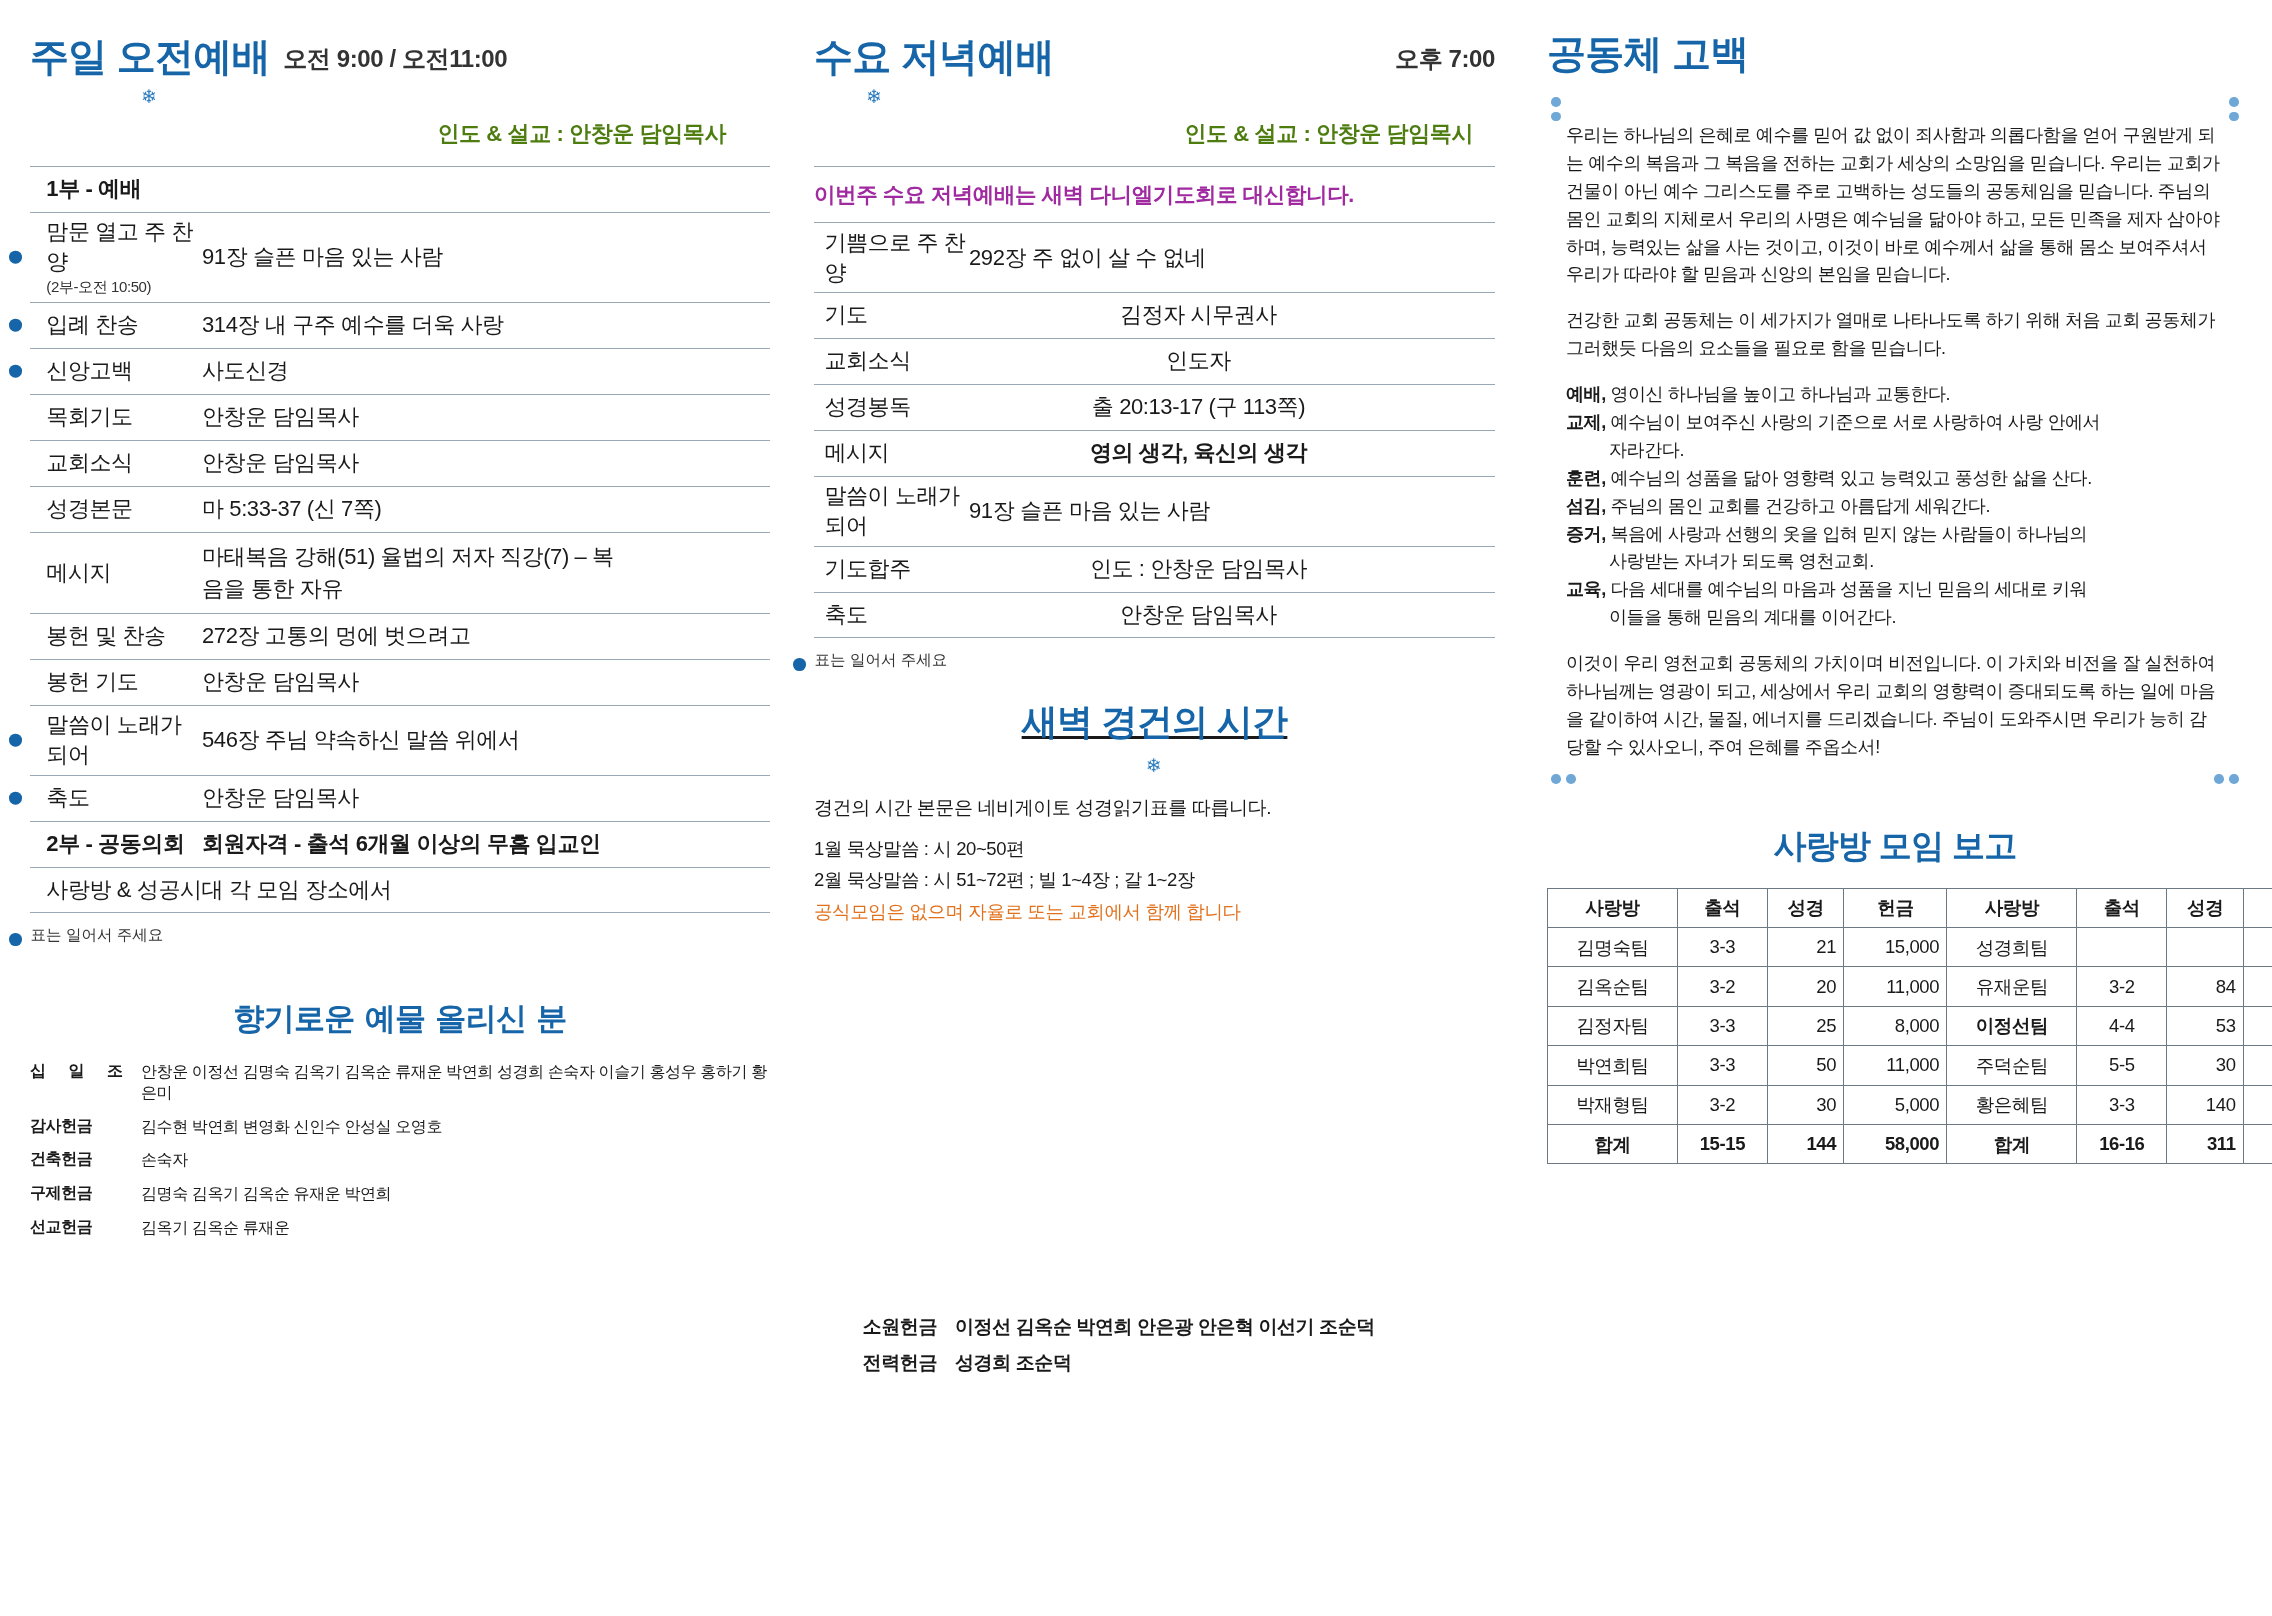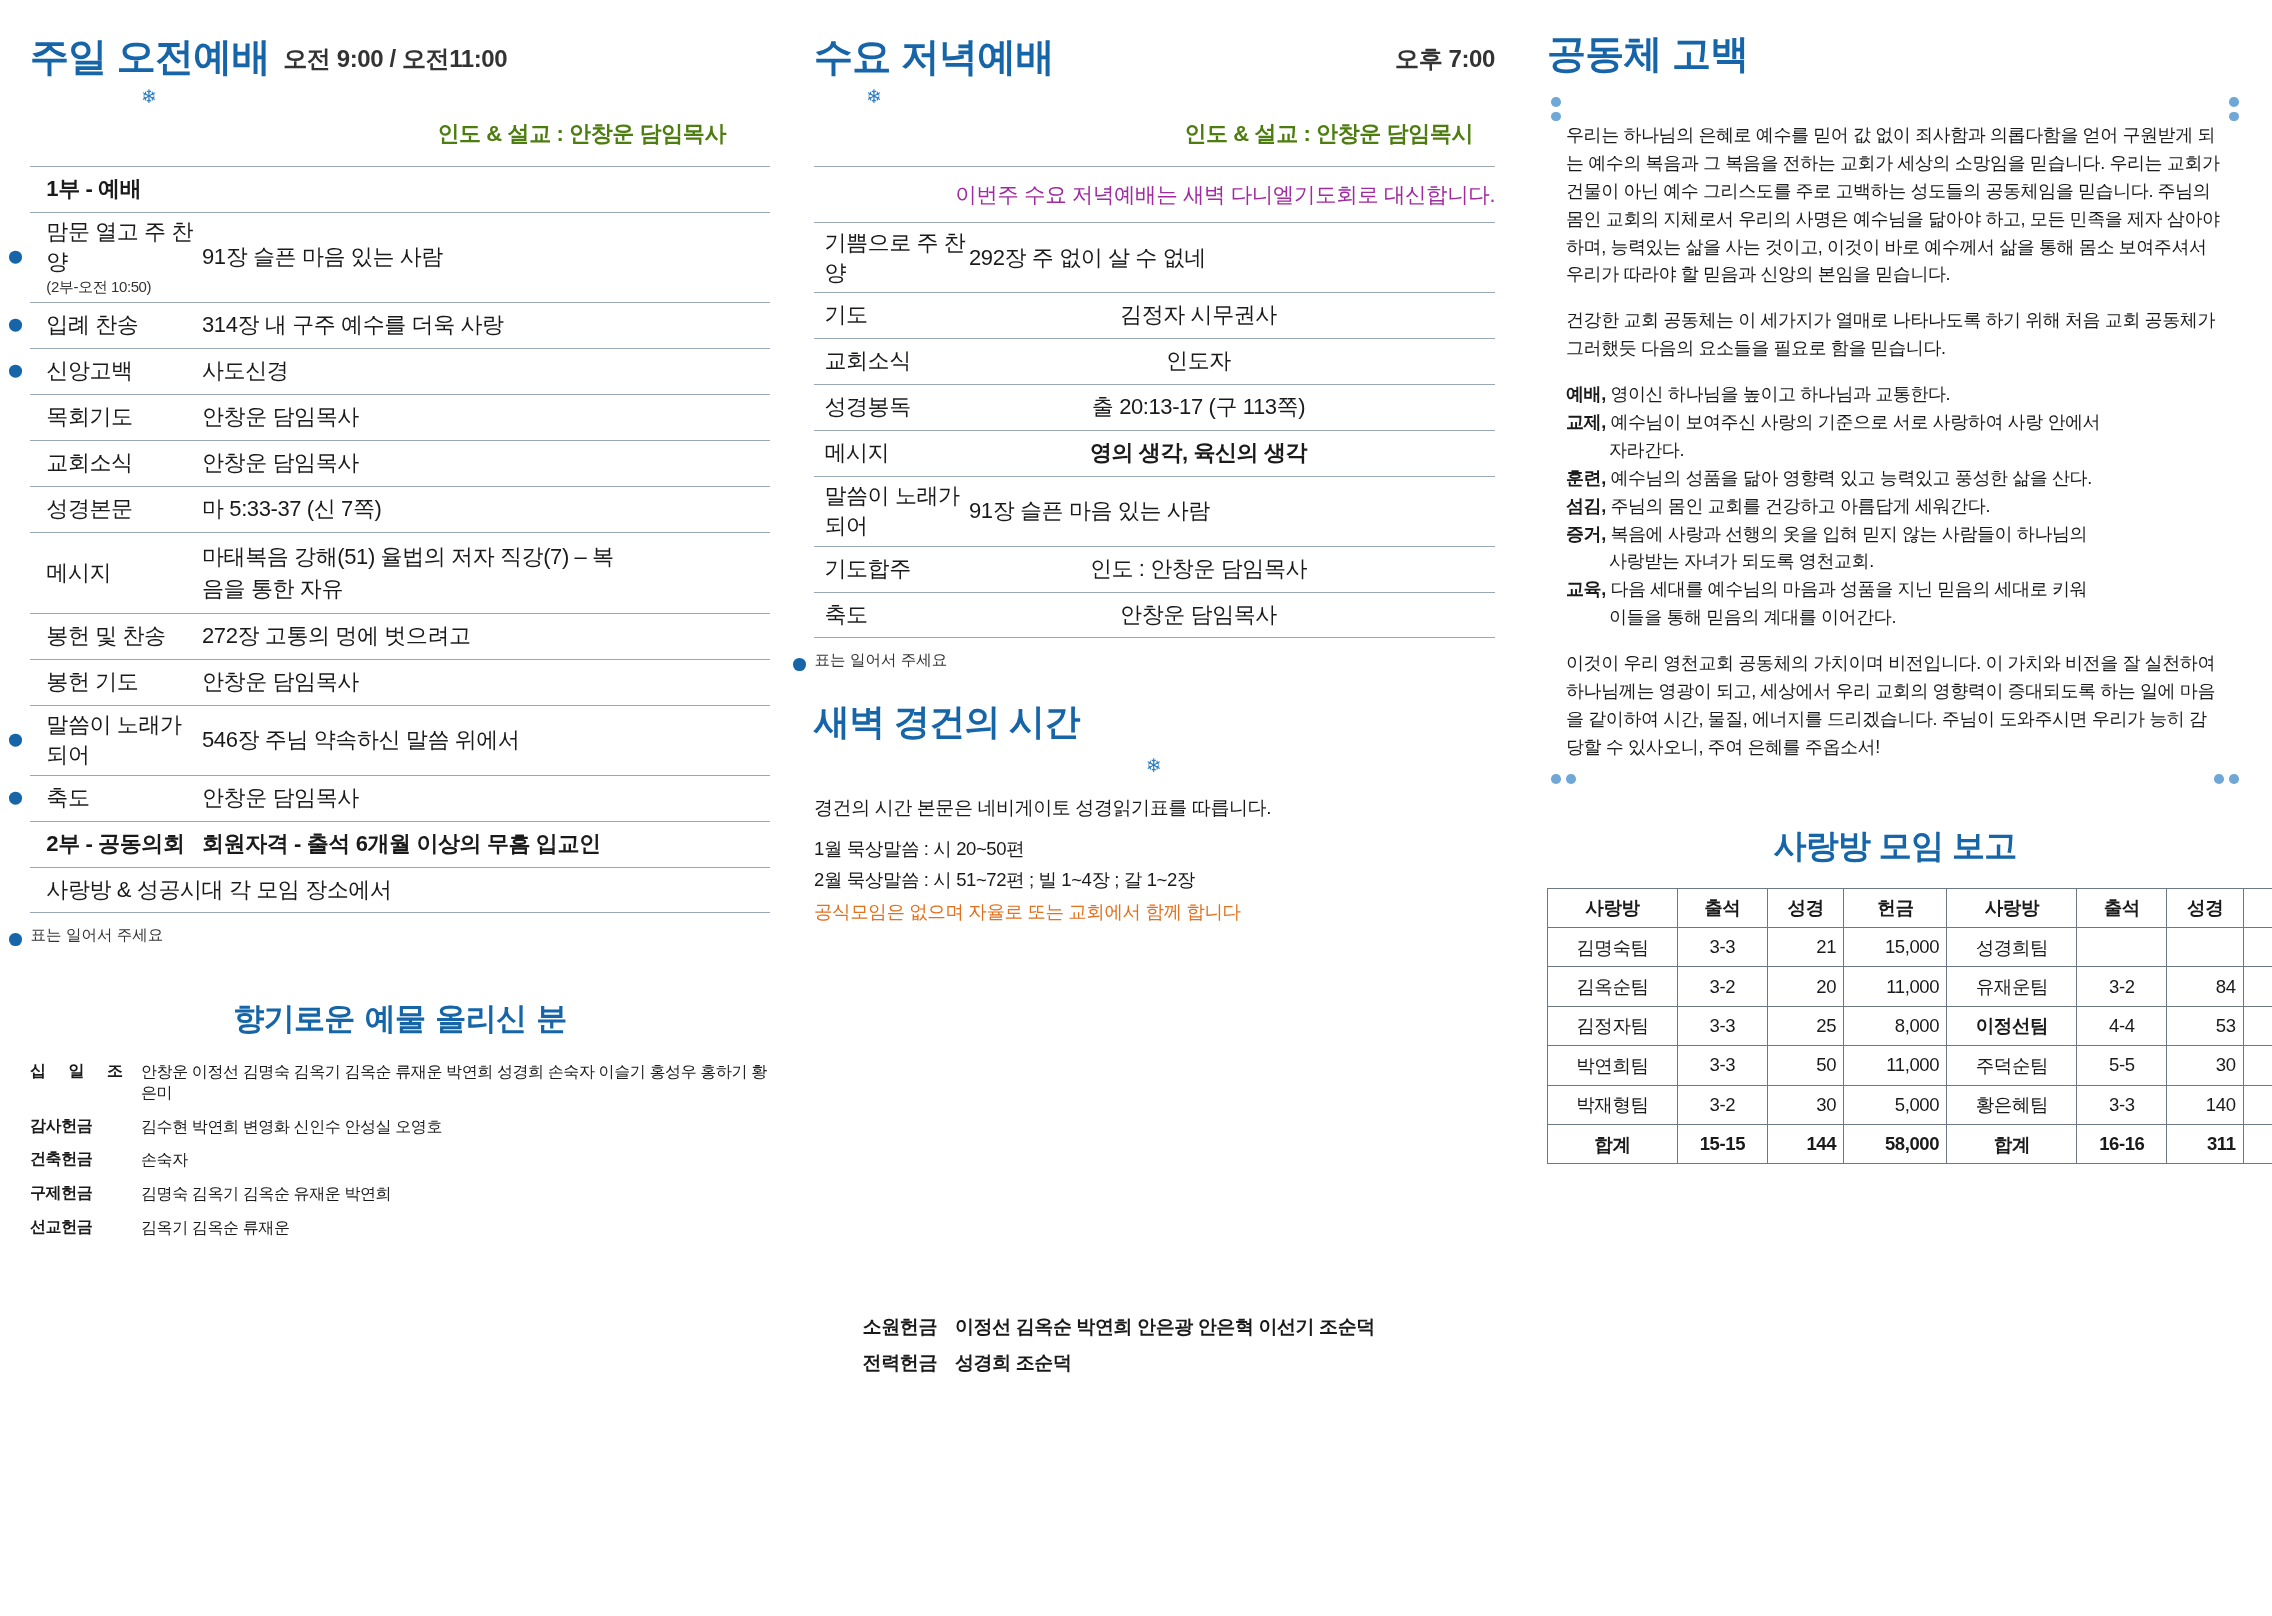--- a/index.html
+++ b/index.html
@@ -94,29 +94,29 @@
   }
   .offer-list { margin-top: 21px; }
   .offer-row { display: flex; margin-bottom: 12px; font-size: 16px; letter-spacing: -0.4px; }
   .offer-row .k { width: 111px; flex: none; font-weight: bold; }
   .offer-row .k.sp { letter-spacing: 9px; }
   .offer-row .v { flex: 1; line-height: 1.35; }
 
   
   .notice-bar {
     border-top: 1.2px solid #9aa7b4; border-bottom: 1.2px solid #9aa7b4;
-    padding: 13.3px 0; text-align: right;
-    color: #a02aa0; font-weight: normal; font-size: 21.5px; letter-spacing: -0.4px;
+    padding: 13.3px 0; text-align: left;
+    color: #a02aa0; font-weight: bold; font-size: 21.5px; letter-spacing: -0.4px;
     margin-top: 16.3px;
   }
   .c2 .row .label { width: 155px; padding-left: 10.4px; }
   .c2 .row .val { }
   .c2 .row.center .val { width: 100%; text-align: center; padding-right: 67px; }
 
-  .sub-head { display: flex; padding-top: 27px; }
+  .sub-head { display: flex; justify-content: center; padding-top: 27px; text-decoration: underline; }
   .sub-title { font-size: 36px; font-weight: bold; color: #1565a8; letter-spacing: -0.7px; }
 
   .para { font-size: 19px; letter-spacing: -0.4px; margin-top: 19px; line-height: 1.5; }
   .para.small { font-size: 18.5px; margin-top: 13.3px; }
   .para.orange { color: #e2711d; }
 
   .gift-col { position: absolute; left: 814px; top: 1314px; width: 666px; }
   .gift-row { display: flex; font-size: 19px; margin-bottom: 10.4px; letter-spacing: -0.4px; }
   .gift-row .k { width: 141px; flex: none; font-weight: bold; text-align: right; padding-right: 18px; }
   .gift-row .v { flex: 1; font-weight: bold; }

